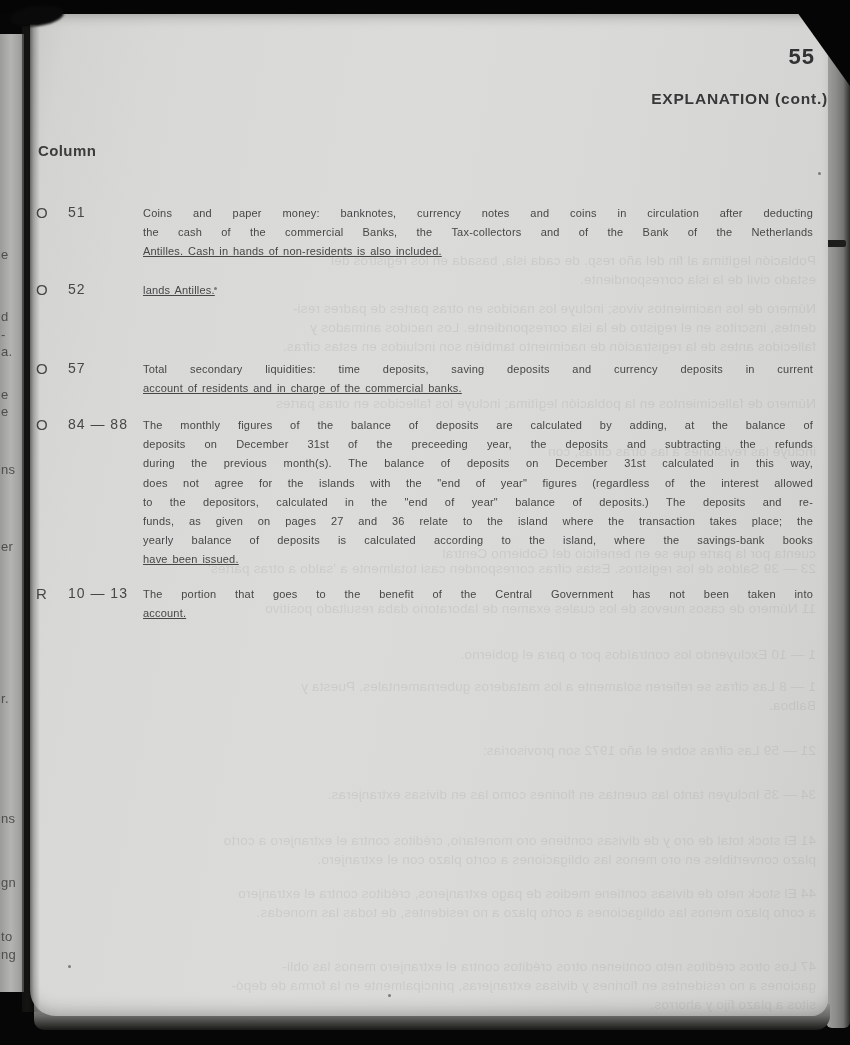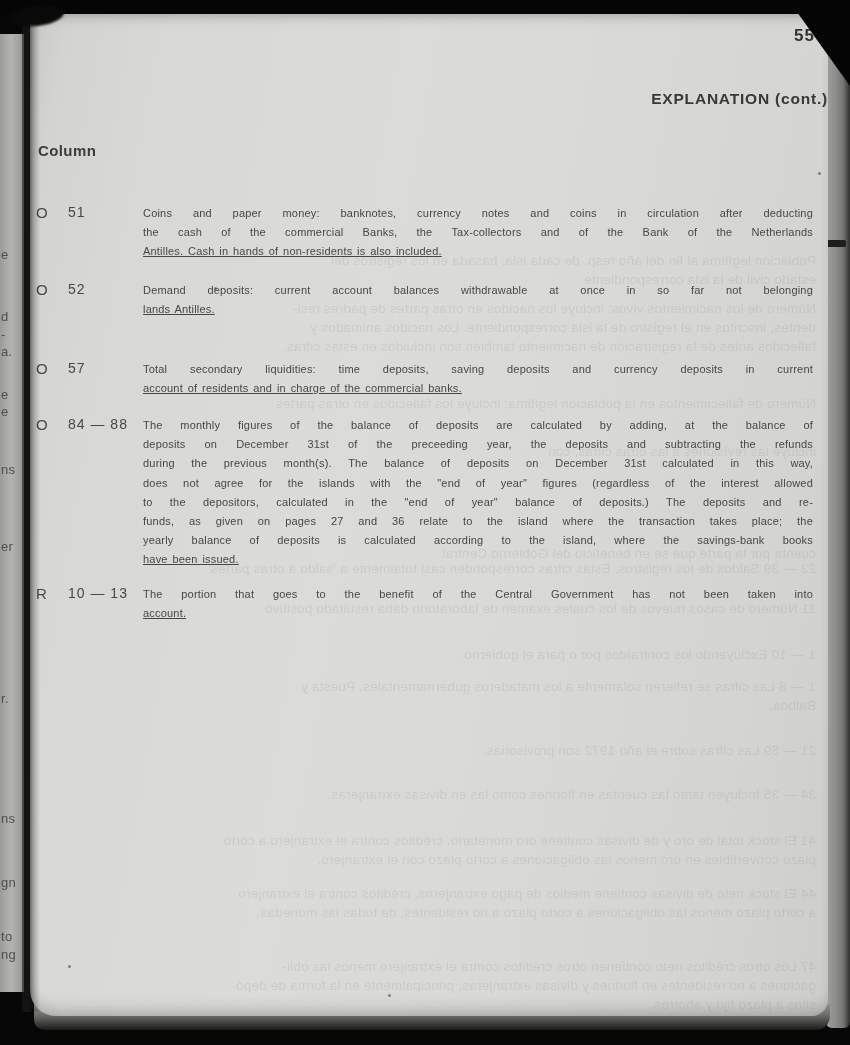--- a/index.html
+++ b/index.html
@@ -30,22 +30,22 @@
   .corner-blob{position:absolute;left:10px;top:6px;width:54px;height:20px;background:#0a0a0a;
     border-radius:50%;transform:rotate(-7deg);z-index:5;filter:blur(1px);}
 
   
   .page{position:absolute;left:30px;top:14px;width:798px;height:1002px;z-index:2;overflow:hidden;
     background:linear-gradient(100deg,#c8c8c6 0%,#d3d3d1 4%,#d8d8d6 14%,#dbdbd9 40%,#d9d9d7 62%,#d3d3d1 88%,#cdcdcb 100%);
     border-radius:3px 6px 16px 26px;
     box-shadow:inset 0 10px 14px -10px rgba(0,0,0,.35), inset 0 -14px 18px -12px rgba(0,0,0,.30);}
   .page-inner{position:absolute;inset:0;}
 
-  .page-number{position:absolute;left:751px;top:12px;width:34px;text-align:right;
-    font-size:17px;font-weight:700;letter-spacing:1px;color:#323232;}
+  .page-number{position:absolute;left:751px;top:30px;width:34px;text-align:right;
+    font-size:22px;font-weight:700;letter-spacing:1px;color:#323232;}
   .doc-title{position:absolute;left:0;top:76px;width:100%;text-align:right;
     font-size:15.5px;font-weight:700;letter-spacing:.8px;color:#383838;}
   .column-label{position:absolute;left:8px;top:128px;font-size:15px;font-weight:700;
     letter-spacing:.4px;color:#3c3c3c;}
 
   .entries{position:absolute;inset:0;z-index:3;}
   .entry{position:absolute;left:0;width:790px;color:#474747;}
   .entry-prefix{position:absolute;left:6px;top:0;font-size:15px;letter-spacing:.3px;}
   .entry-range{position:absolute;left:38px;top:0;width:80px;font-size:14px;letter-spacing:1px;
     white-space:nowrap;}
@@ -125,21 +125,20 @@
             <div class="entry-text">
               <div class="tline">Coins and paper money: banknotes, currency notes and coins in circulation after deducting</div>
               <div class="tline">the cash of the commercial Banks, the Tax-collectors and of the Bank of the Netherlands</div>
               <div class="tline last">Antilles. Cash in hands of non-residents is also included.</div>
             </div>
           </div>
           <div class="entry" style="top: 267px;">
             <span class="entry-prefix">O</span>
             <span class="entry-range">52</span>
             <div class="entry-text">
-              <div class="tline">Demand deposits: current account balances withdrawable at once in so far not belonging</div>
               <div class="tline last">lands Antilles.</div>
             </div>
           </div>
           <div class="entry" style="top: 346px;">
             <span class="entry-prefix">O</span>
             <span class="entry-range">57</span>
             <div class="entry-text">
               <div class="tline">Total secondary liquidities: time deposits, saving deposits and currency deposits in current</div>
               <div class="tline last">account of residents and in charge of the commercial banks.</div>
             </div>

